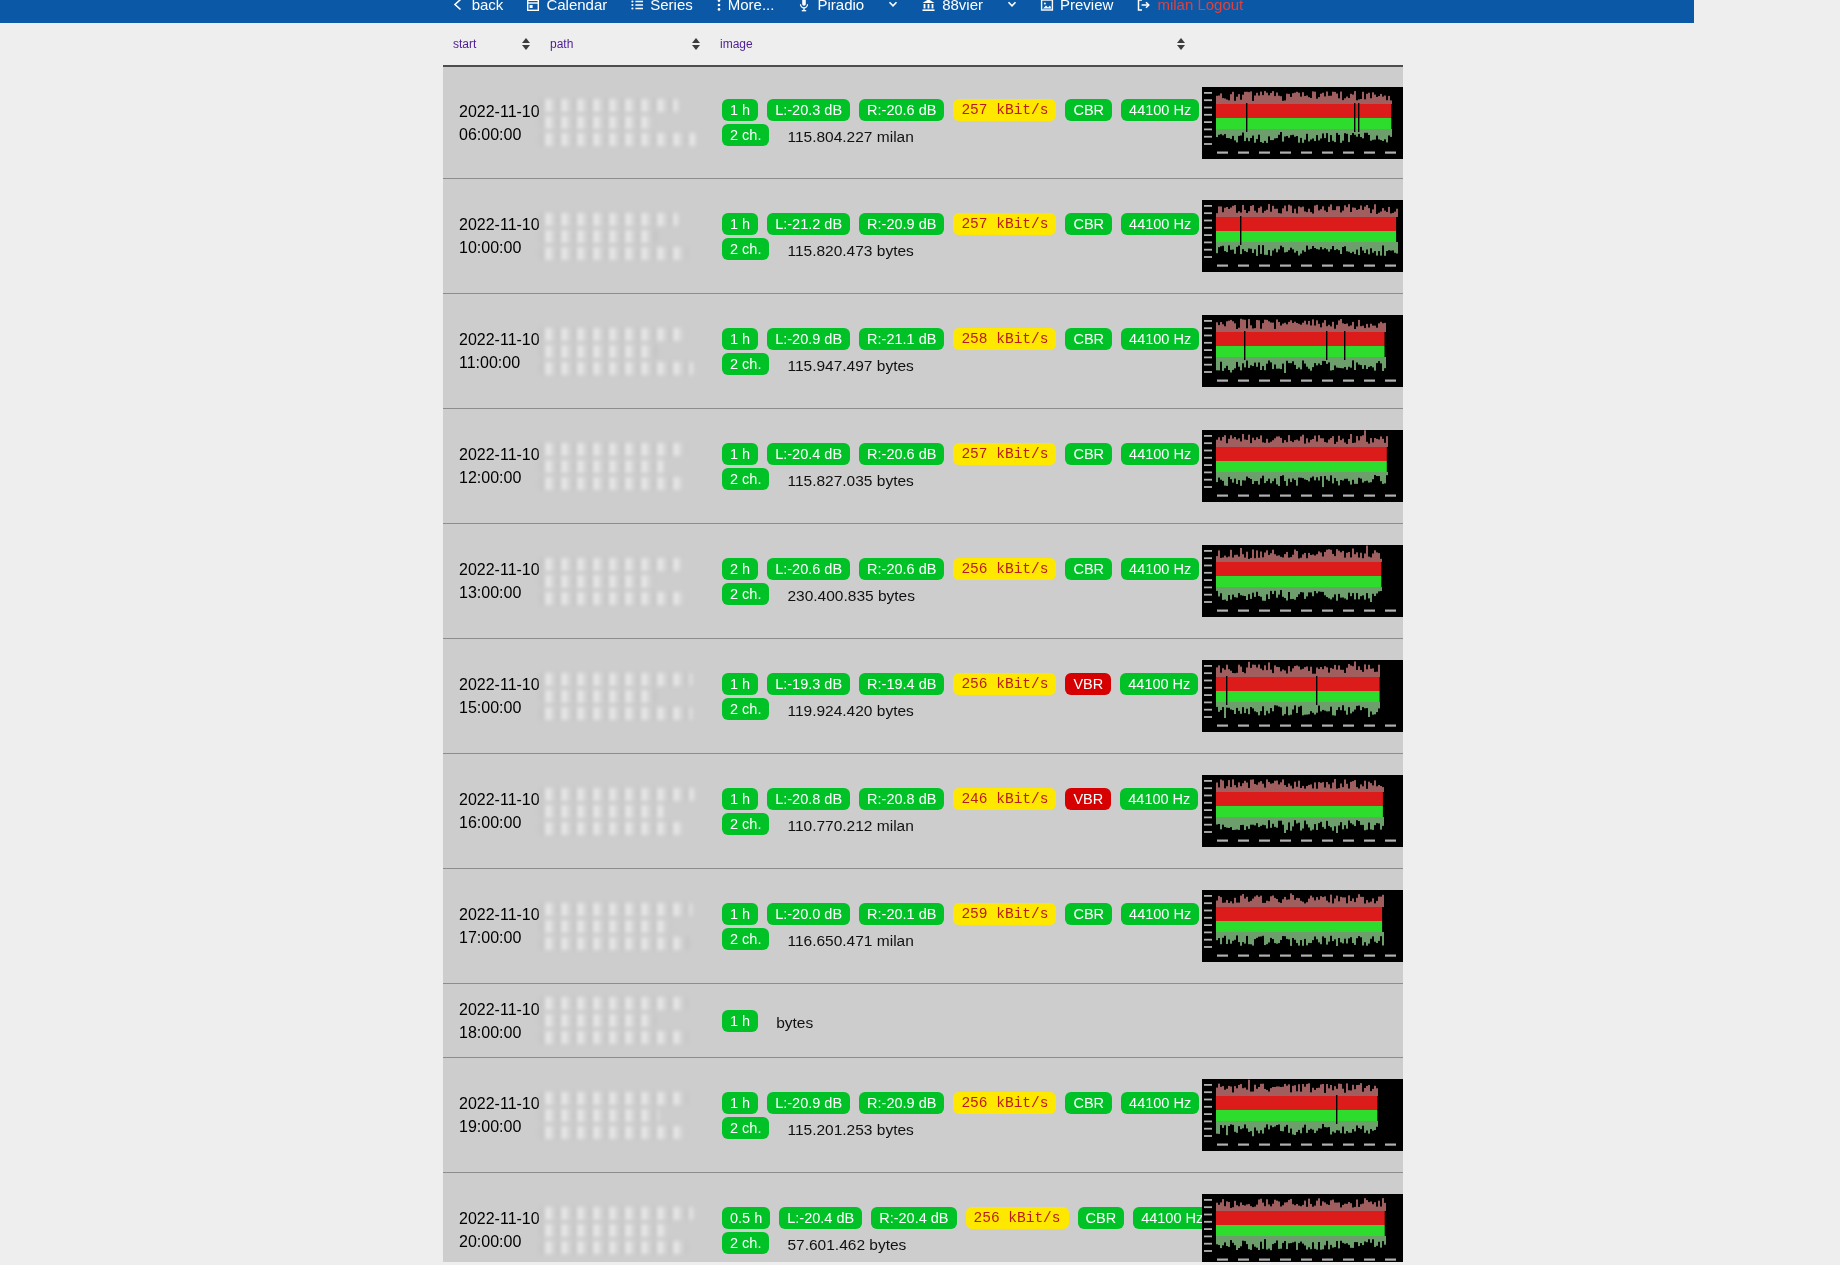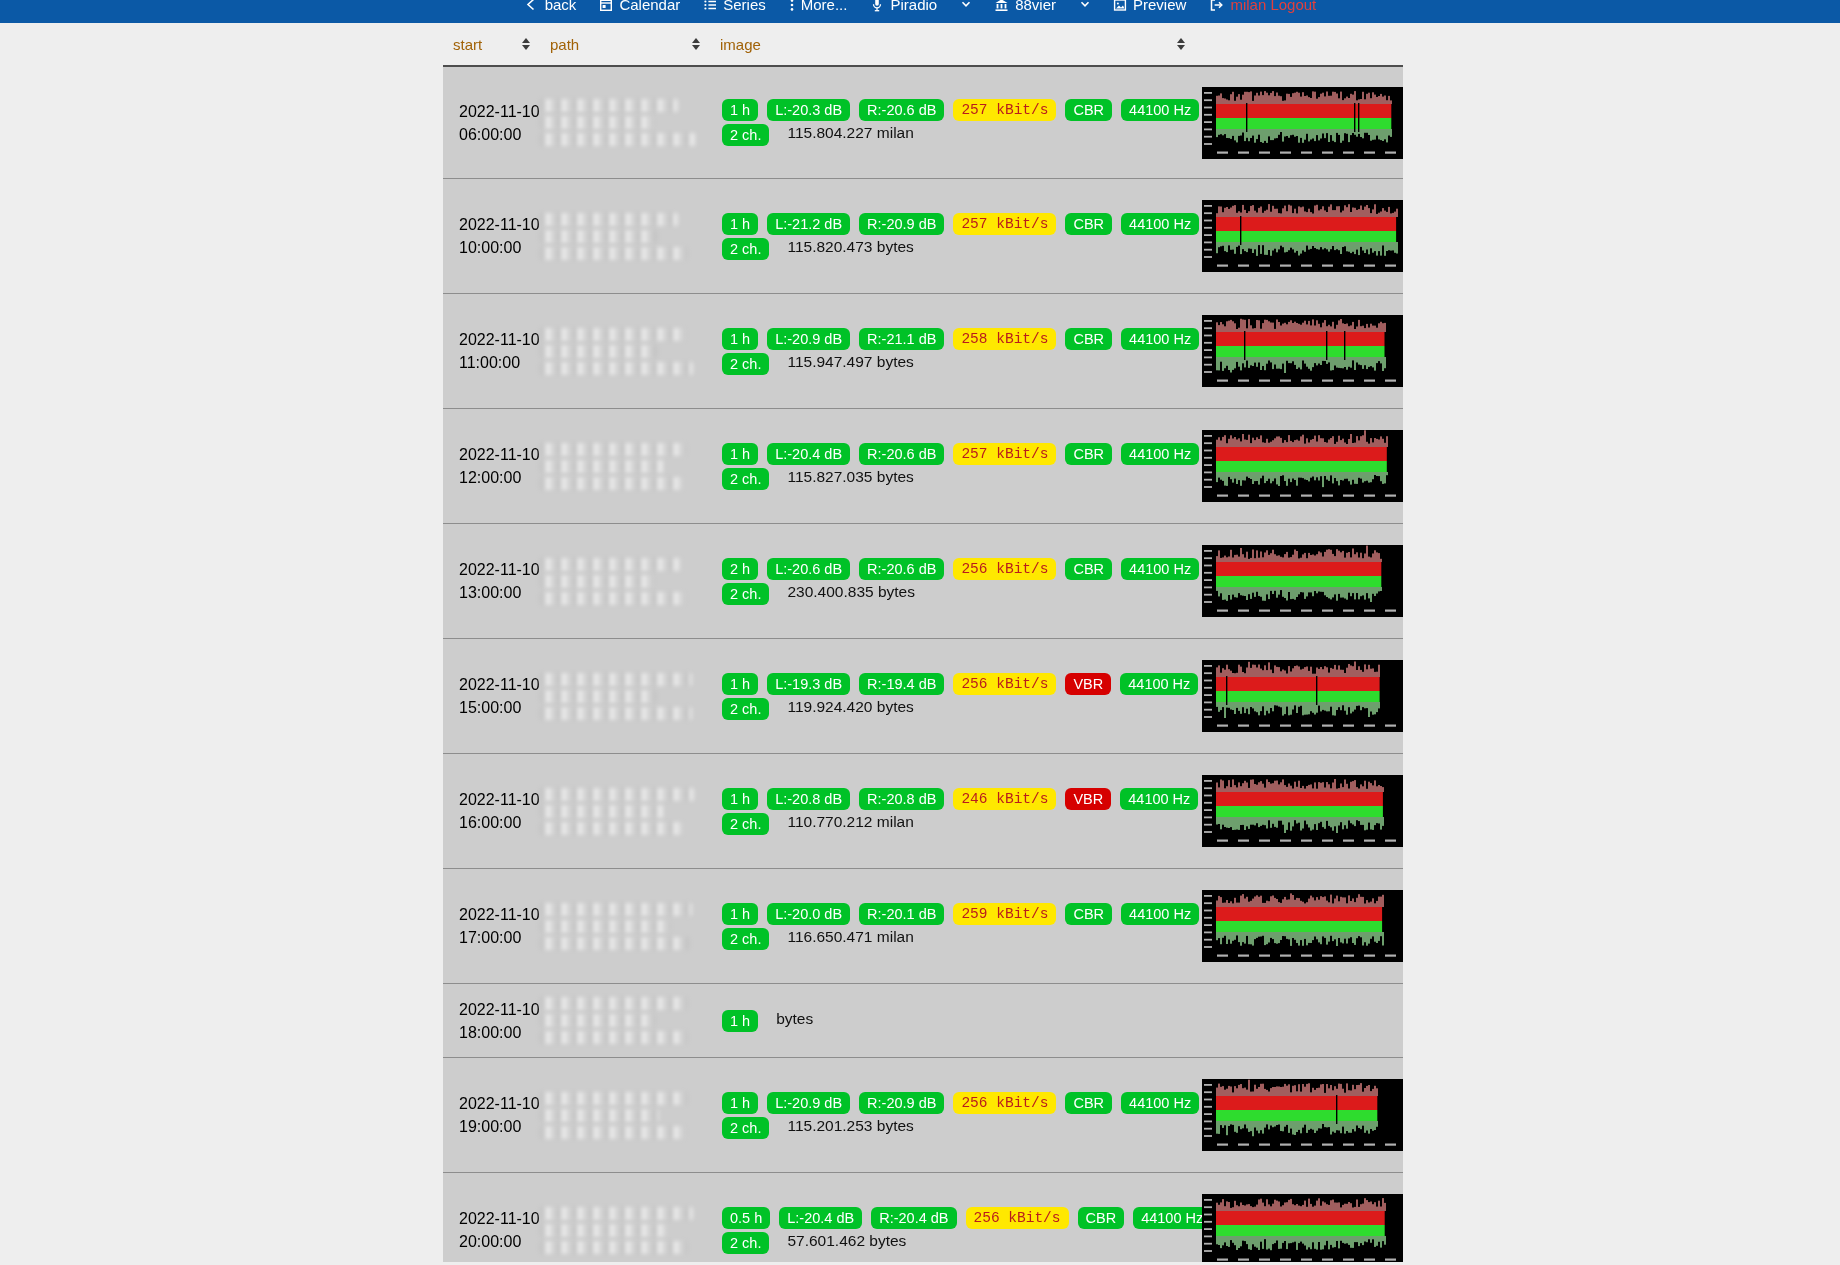--- a/index.html
+++ b/index.html
@@ -8,45 +8,45 @@
   }
   *{box-sizing:border-box;}
   html,body{margin:0;padding:0;}
   body{
     width:1840px;height:1265px;overflow:hidden;position:relative;
     background:var(--pagebg);
     font-family:"Liberation Sans","DejaVu Sans",sans-serif;
     -webkit-font-smoothing:antialiased;
   }
   
-  .navbar{position:absolute;top:0;left:0;width:1840px;height:23px;background:var(--nav);overflow:hidden;z-index:5;}
+  .navbar{position:absolute;top:0;left:0;width:1694px;height:23px;background:var(--nav);overflow:hidden;z-index:5;}
   .nav-inner{display:flex;justify-content:center;align-items:center;gap:23px;height:23px;transform:translateY(-7px);color:#fff;font-size:15px;white-space:nowrap;}
   .nav-item{display:flex;align-items:center;gap:6px;cursor:pointer;}
   .nav-item .nicon{display:flex;align-items:center;}
   .nav-item.danger{color:var(--logout);}
   .caret{margin-left:18px;display:flex;align-items:center;}
   
   .container{margin-top:23px;margin-left:443px;width:960px;}
   .thead{display:grid;grid-template-columns:97px 170px 485px 208px;height:44px;background:var(--pagebg);border-bottom:2px solid #4d4d4d;}
-  .th{display:flex;align-items:center;justify-content:space-between;padding:12px 10px;font-size:15px;color:#a16207;cursor:pointer;}
+  .th{display:flex;align-items:center;justify-content:space-between;padding:12px 10px;font-size:12px;color:#4c1d95;cursor:pointer;}
   .sort{display:flex;flex-direction:column;gap:2px;}
   .sort i{display:block;width:0;height:0;border-left:4px solid transparent;border-right:4px solid transparent;}
   .sort .up{border-bottom:5px solid #3c3c3c;}
   .sort .dn{border-top:5px solid #3c3c3c;}
   .rows-clip{height:1195px;overflow:hidden;}
   .row{display:grid;grid-template-columns:97px 170px 485px 208px;background:var(--rowbg);min-height:115px;border-top:1px solid #8d8d8d;align-items:center;}
   .row:first-child{border-top:none;min-height:111px;}
   .row.short{min-height:74px;}
   .cell{min-width:0;}
   .cell.start{padding-left:16px;font-size:16px;line-height:23px;color:#000;}
   .path-blur{width:160px;}
   .pbar{height:13px;margin:4px 0;border-radius:2px;filter:blur(2px);
         background:repeating-linear-gradient(90deg,#c4c4c4 0 5px,#e7e7e7 5px 11px,#d3d3d3 11px 16px);}
   .cell.props{padding-left:12px;}
-  .badge-line{display:flex;align-items:flex-start;gap:9px;margin:3px 0;white-space:nowrap;}
+  .badge-line{display:flex;align-items:flex-end;gap:9px;margin:3px 0;white-space:nowrap;}
   .badge{border-radius:6px;padding:3px 8px;font-size:14.5px;color:#fff;}
   .badge.green{background:var(--green);}
   .badge.red{background:var(--red);}
   .badge.yellow{background:var(--yellow);color:#b91c1c;font-family:Liberation Mono, monospace;}
   .bytes{font-size:15.5px;color:#111;margin-left:9px;}
   .cell.imagecell{padding-left:7px;}
   svg.wave{width:202px;height:72px;display:block;cursor:pointer;}
 </style>
 </head>
 <body>

